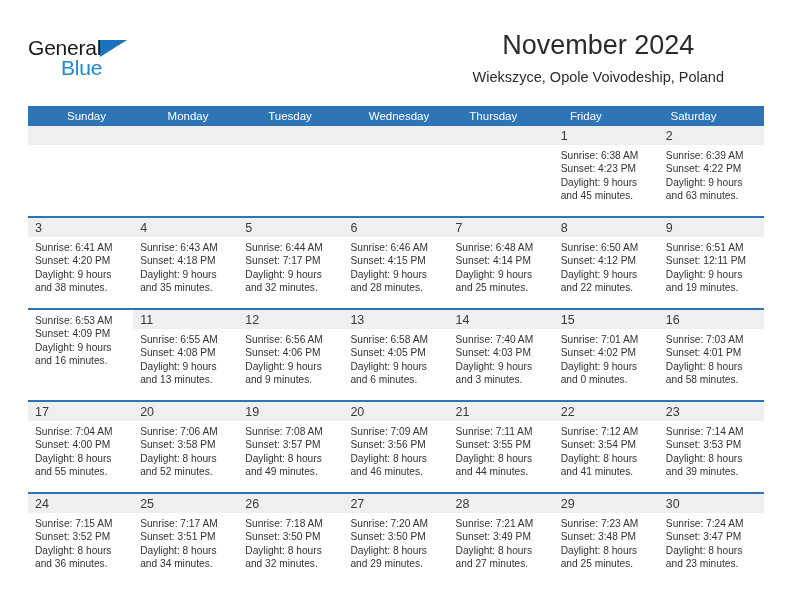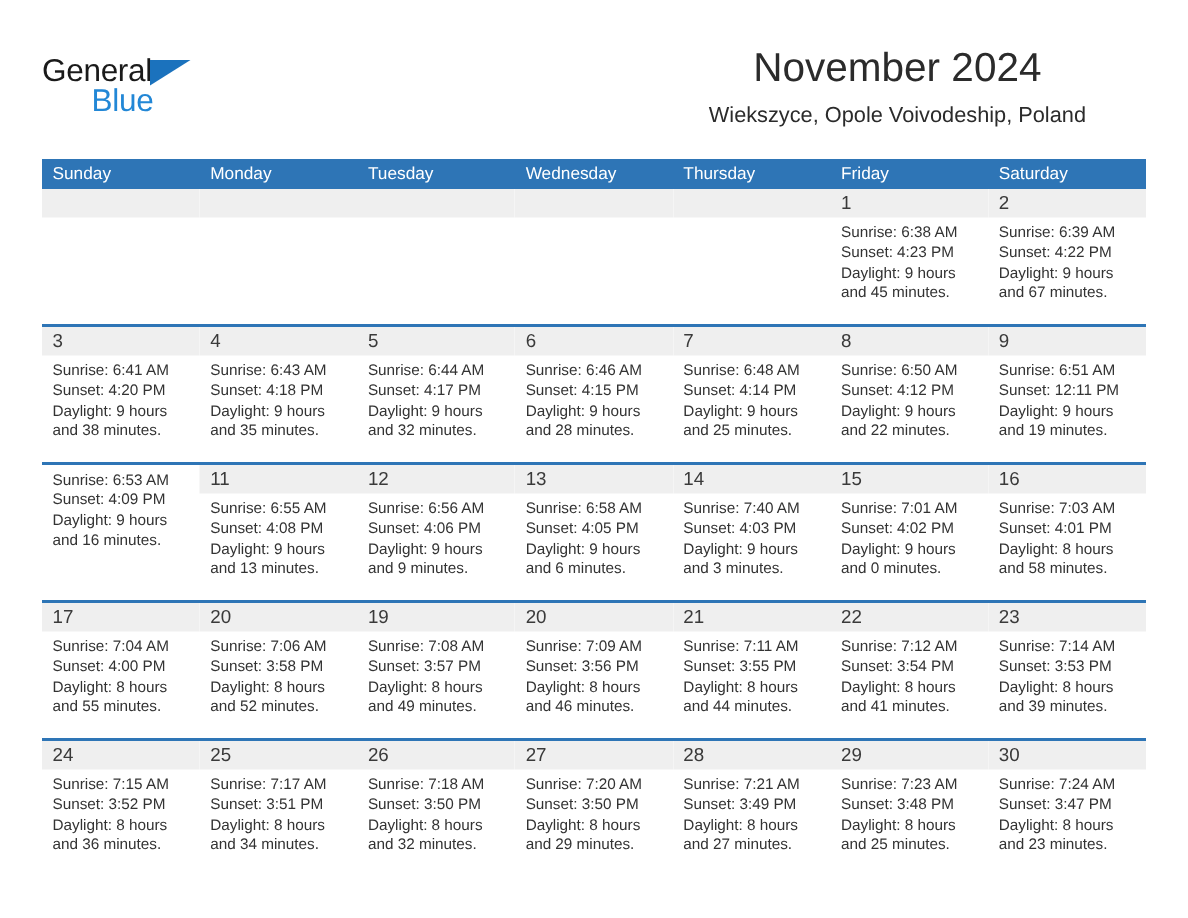--- a/index.html
+++ b/index.html
@@ -88,20 +88,21 @@
   .calendar {
     position: absolute;
     left: 28px;
     top: 106px;
     width: 736px;
   }
   .weekdays {
     display: flex;
     background: #2e75b6;
     height: 20px;
+    padding-left: 32px;
   }
   .weekday {
     flex: 1 1 0;
     color: #ffffff;
     font-size: 11.5px;
     line-height: 20px;
     padding-left: 7px;
     box-sizing: border-box;
     white-space: nowrap;
   }
@@ -231,21 +232,21 @@
               <div>Daylight: 9 hours</div>
               <div>and 45 minutes.</div>
             </div>
           </div>
           <div class="day">
             <div class="day-num-band"><span class="day-num">2</span></div>
             <div class="day-body">
               <div>Sunrise: 6:39 AM</div>
               <div>Sunset: 4:22 PM</div>
               <div>Daylight: 9 hours</div>
-              <div>and 67 minutes.</div>
+              <div>and 63 minutes.</div>
             </div>
           </div>
         </div>
         <div class="week">
           <div class="day">
             <div class="day-num-band"><span class="day-num">3</span></div>
             <div class="day-body">
               <div>Sunrise: 6:41 AM</div>
               <div>Sunset: 4:20 PM</div>
               <div>Daylight: 9 hours</div>
@@ -258,21 +259,21 @@
               <div>Sunrise: 6:43 AM</div>
               <div>Sunset: 4:18 PM</div>
               <div>Daylight: 9 hours</div>
               <div>and 35 minutes.</div>
             </div>
           </div>
           <div class="day">
             <div class="day-num-band"><span class="day-num">5</span></div>
             <div class="day-body">
               <div>Sunrise: 6:44 AM</div>
-              <div>Sunset: 4:17 PM</div>
+              <div>Sunset: 7:17 PM</div>
               <div>Daylight: 9 hours</div>
               <div>and 32 minutes.</div>
             </div>
           </div>
           <div class="day">
             <div class="day-num-band"><span class="day-num">6</span></div>
             <div class="day-body">
               <div>Sunrise: 6:46 AM</div>
               <div>Sunset: 4:15 PM</div>
               <div>Daylight: 9 hours</div>

